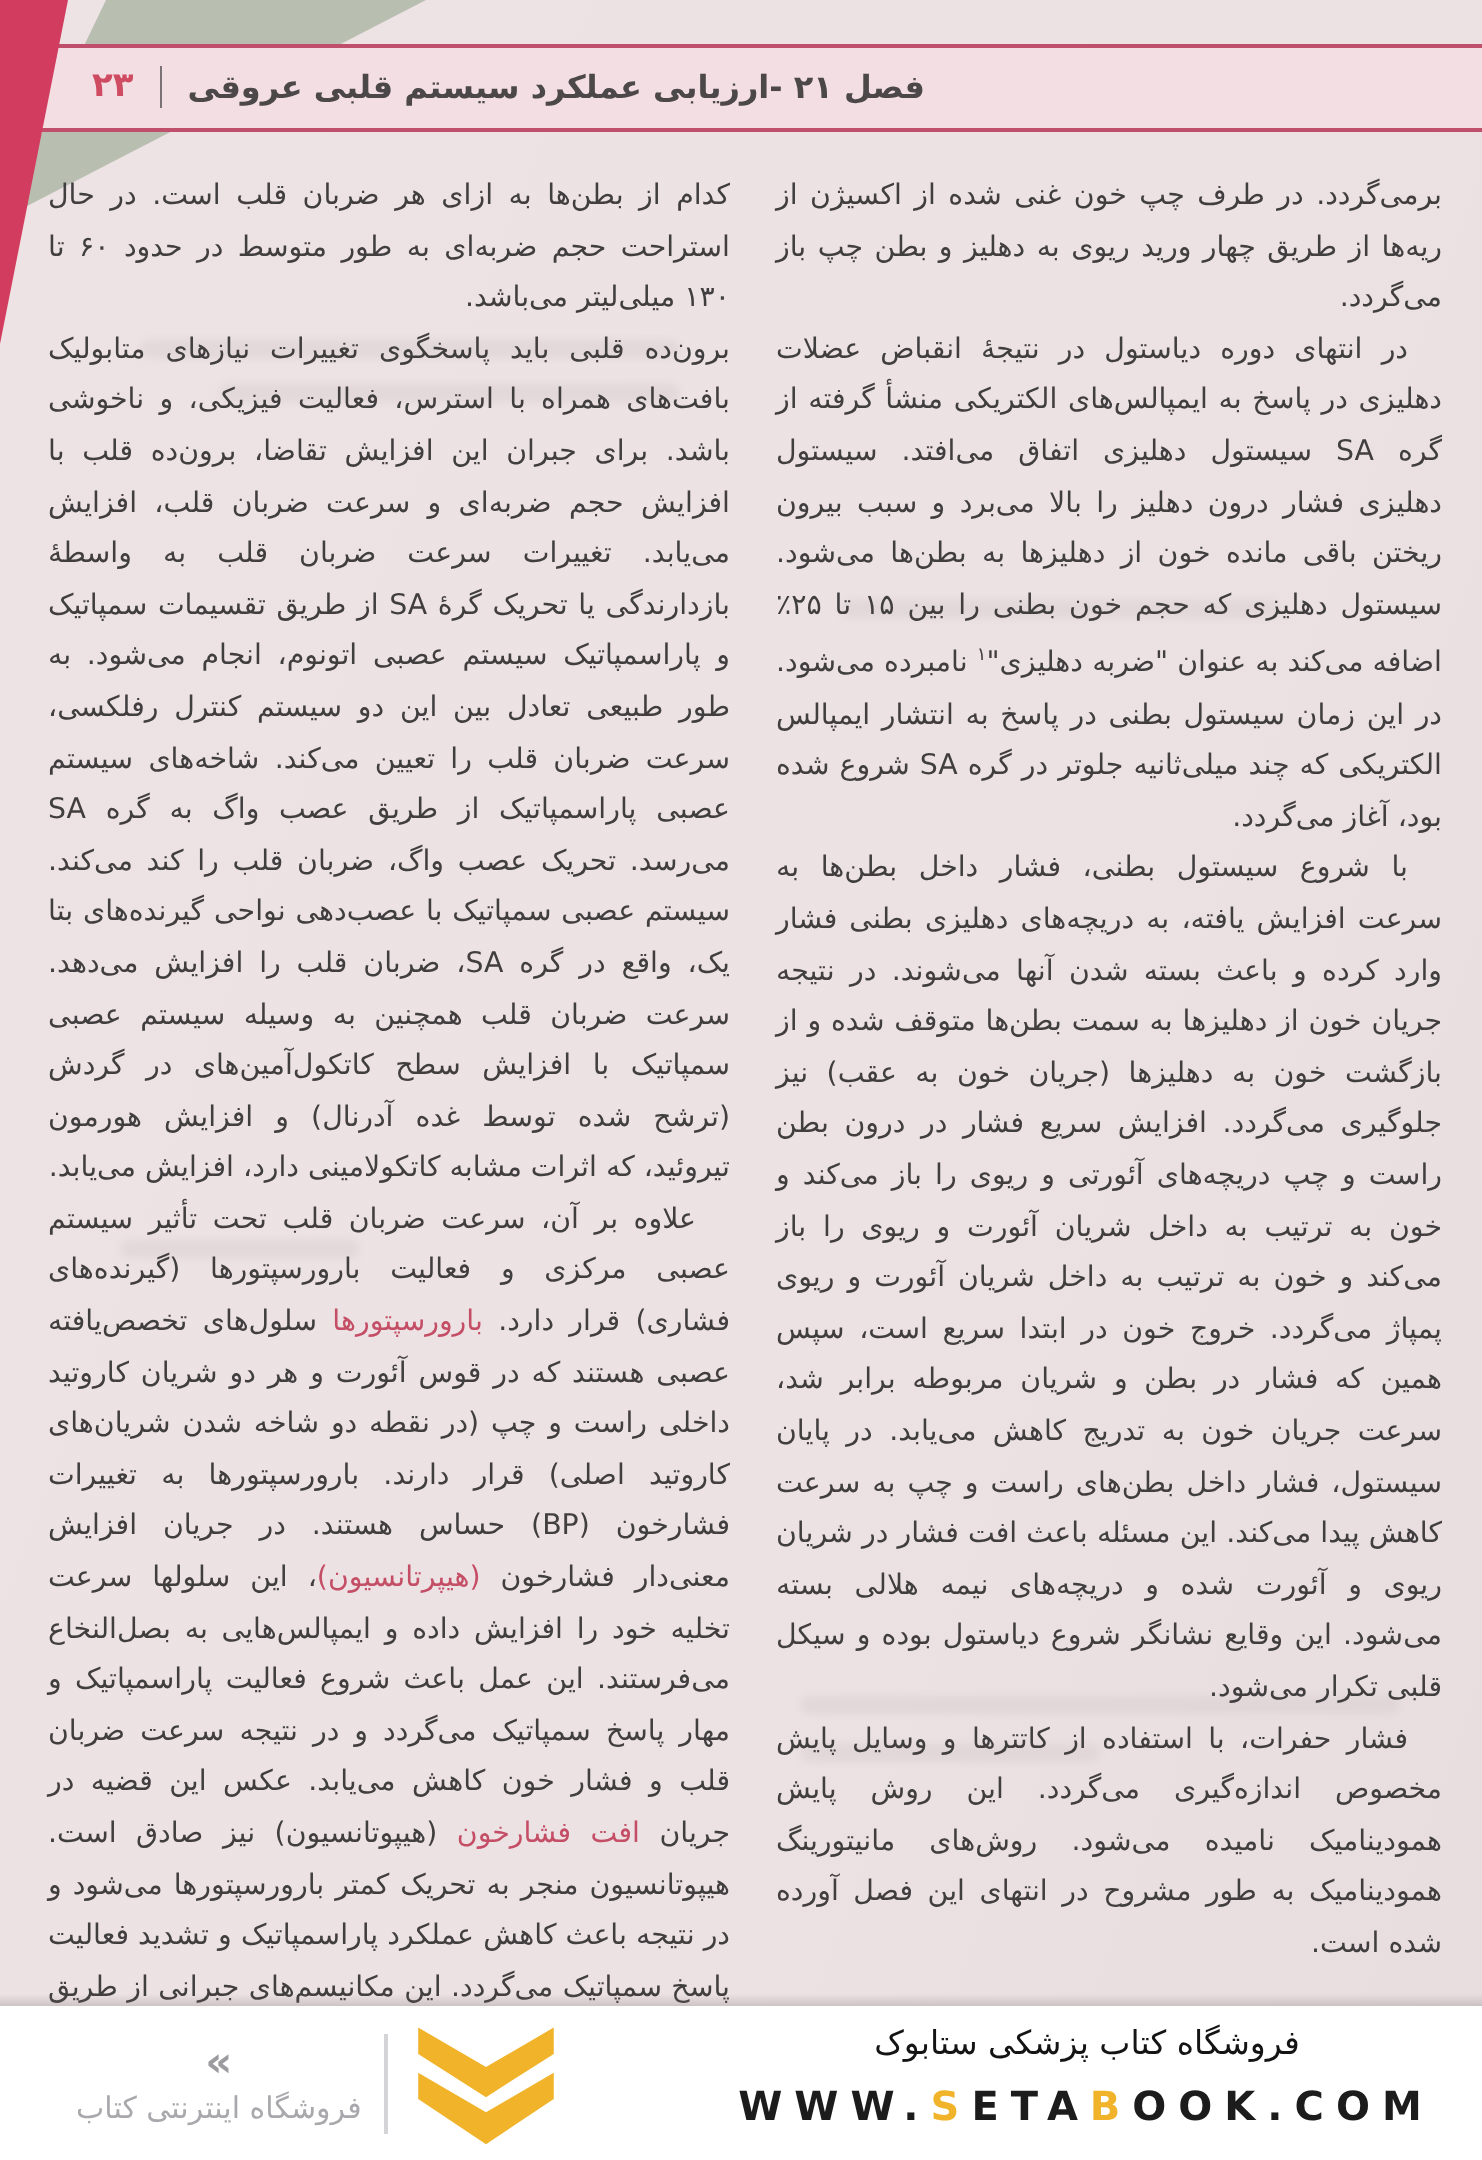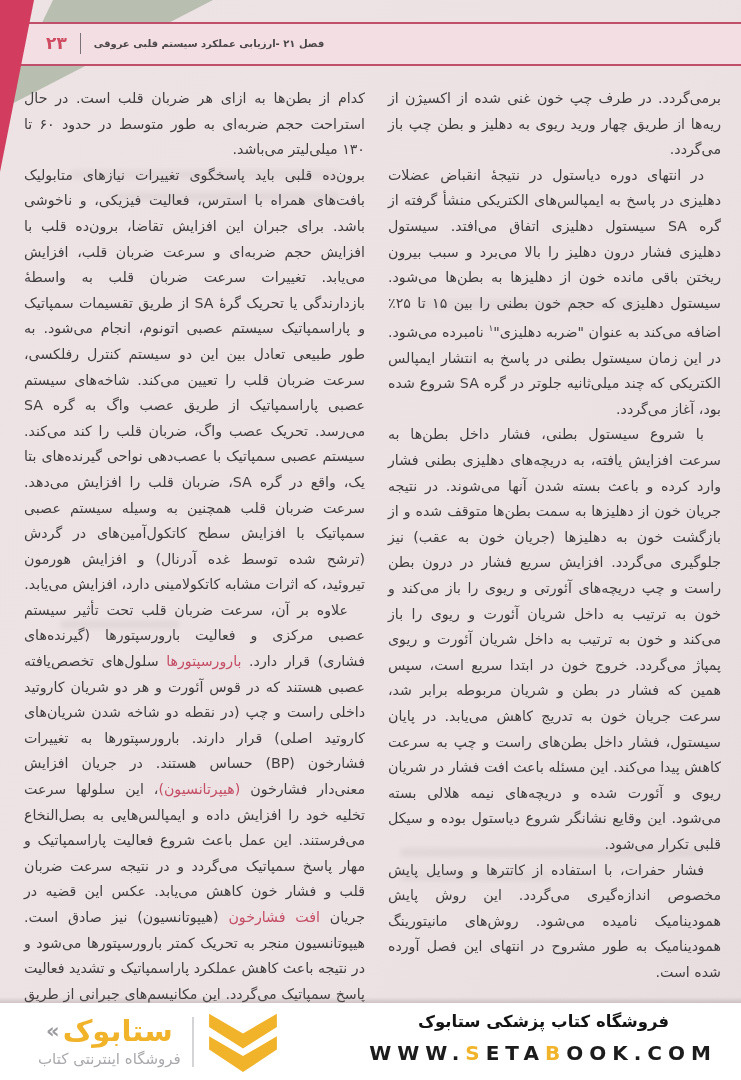--- a/index.html
+++ b/index.html
@@ -13,21 +13,21 @@
             clip-path:polygon(53px 0,213px 0,0 110px);z-index:1;}
   .tri-red{position:absolute;left:0;top:0;width:40px;height:172px;background:#d23c5e;
            clip-path:polygon(0 0,34px 0,0 172px);z-index:3;}
   
   .band{position:absolute;left:0;top:22px;width:741px;height:40px;background:#f3dee3;
         border-top:2px solid #bf4f6a;border-bottom:2px solid #bf4f6a;z-index:2;}
   .header-content{position:absolute;left:46px;top:28px;height:30px;display:flex;
         align-items:center;gap:13px;z-index:4;}
   .page-number{font-size:17px;font-weight:bold;color:#cf4b61;}
   .header-divider{width:1px;height:21px;background:#7a7276;}
-  .chapter-title{font-size:10px;font-weight:bold;color:#4c4749;direction:rtl;}
+  .chapter-title{font-size:16px;font-weight:bold;color:#4c4749;direction:rtl;}
   
   .col{position:absolute;top:86px;direction:rtl;text-align:justify;color:#413e40;
        font-size:14.2px;line-height:25.6px;z-index:2;}
   .col-left{left:24px;width:341px;}
   .col-right{left:388px;width:333px;}
   .para{margin:0;}
   .ind{text-indent:17px;}
   .h-red{color:#c44e66;font-weight:bold;font-size:14.6px;margin:21px 0 3px;text-align:right;}
   .seg-redb{color:#c44e66;font-weight:normal;}
   .seg-sup{vertical-align:super;font-size:9px;}
@@ -36,21 +36,21 @@
          filter:blur(2px);z-index:1;}
   
   .page-edge{position:absolute;right:0;top:0;width:18px;height:1003px;z-index:5;
          background:linear-gradient(to right,rgba(90,70,76,0) 0%,rgba(90,70,76,.18) 55%,rgba(60,45,50,.38) 80%,rgba(220,210,212,.55) 100%);}
   .edge-line{position:absolute;right:8px;top:0;width:2px;height:1003px;background:#6b5b60;opacity:.45;z-index:6;}
   .scan-bottom{position:absolute;left:0;top:997px;width:741px;height:6px;z-index:4;
          background:linear-gradient(to bottom,rgba(120,105,108,0),rgba(120,105,108,.25));}
   
   .footer{position:absolute;left:0;top:1003px;width:741px;height:77px;background:#ffffff;z-index:7;}
   .store{position:absolute;right:20px;top:9px;width:355px;text-align:center;direction:rtl;
-         color:#141414;font-weight:bold;font-size:16.5px;}
+         color:#141414;font-weight:normal;font-size:16.5px;}
   .url{position:absolute;right:8px;top:38px;width:380px;text-align:center;direction:ltr;
        font-size:20px;font-weight:bold;letter-spacing:6px;color:#1c1c1c;white-space:nowrap;}
   .seg-gold{color:#f0b32a;}
   .seg-dark{color:#1c1c1c;}
   .logo{position:absolute;left:38px;top:7px;height:64px;display:flex;align-items:center;gap:11px;}
   .wordmark-block{display:flex;flex-direction:column;align-items:center;}
   .wordmark-line{display:flex;align-items:center;gap:3px;}
   .guillemet{color:#9b9ba0;font-size:21px;font-weight:bold;line-height:1;}
   .word{color:#f0b32a;font-size:29px;font-weight:bold;line-height:1.05;direction:rtl;}
   .tagline{color:#a9a9ad;font-size:15px;margin-top:3px;direction:rtl;}
@@ -101,21 +101,20 @@
   </div>
 
   <div class="footer">
     <div class="store">فروشگاه کتاب پزشکی ستابوک</div>
     <div class="url"><span class="seg-dark">WWW.</span><span class="seg-gold">S</span><span class="seg-dark">ETA</span><span class="seg-gold">B</span><span class="seg-dark">OOK.COM</span></div>
 
     <div class="logo">
       <div class="wordmark-block">
         <div class="wordmark-line">
           <span class="guillemet">«</span>
-          <span class="word">ستابوک</span>
         </div>
         <div class="tagline">فروشگاه اینترنتی کتاب</div>
       </div>
       <div class="logo-divider"></div>
       <svg class="emblem" width="76" height="64" viewBox="0 0 80 68">
         <polygon points="4,4 40,25 76,4 76,18 40,41 4,18" fill="#F0B32A"></polygon>
         <polygon points="4,28 40,49 76,28 76,42 40,66 4,42" fill="#F0B32A"></polygon>
       </svg>
     </div>
   </div>

